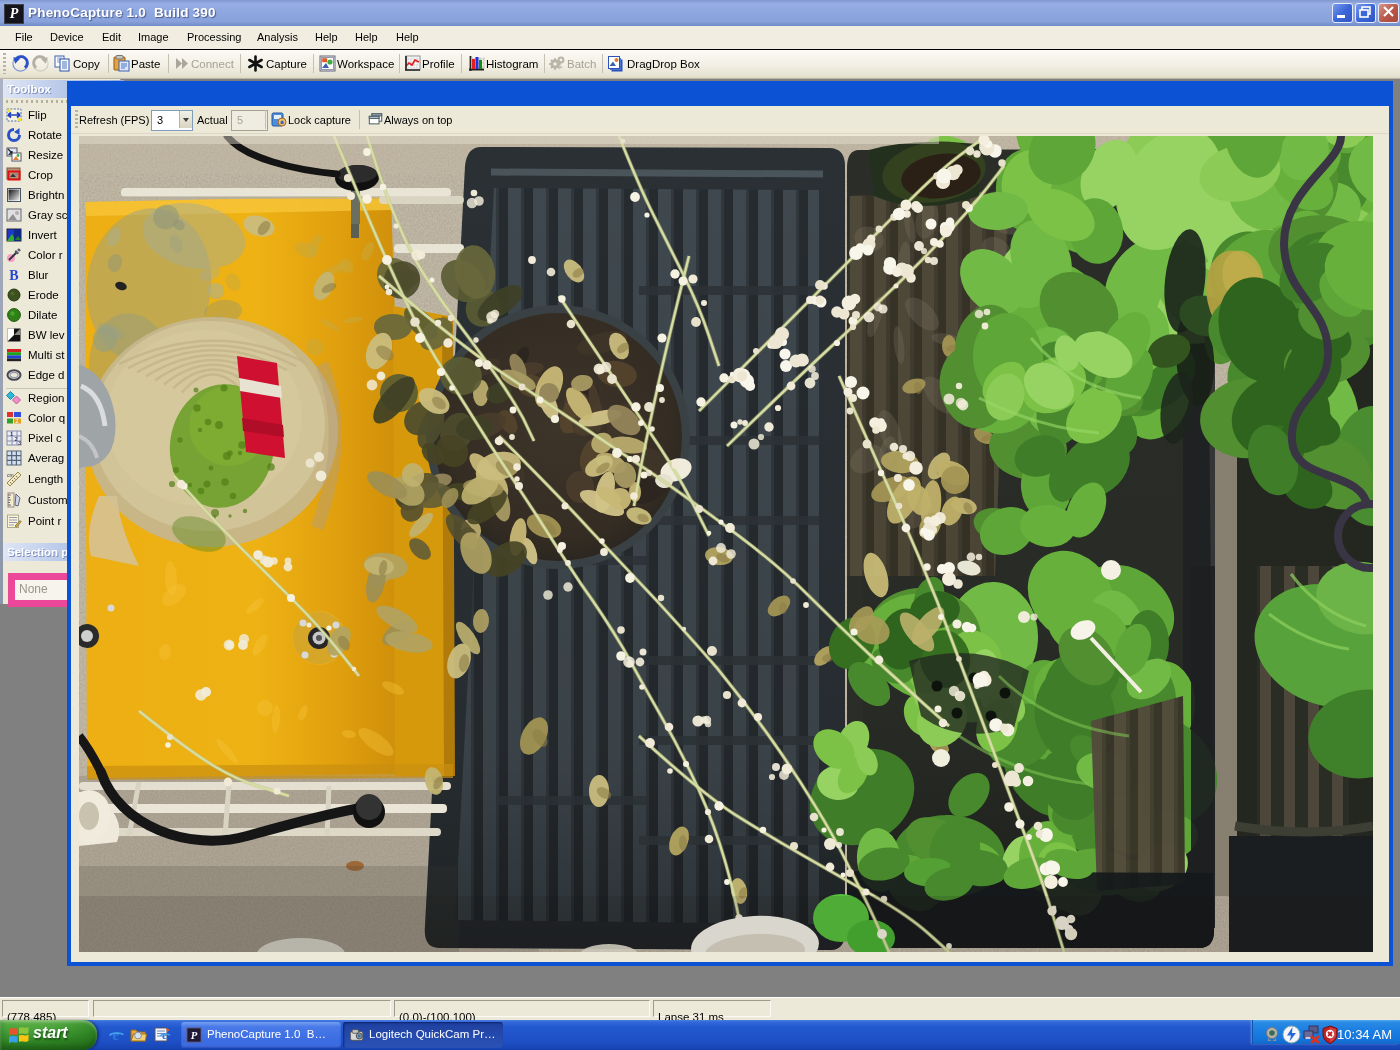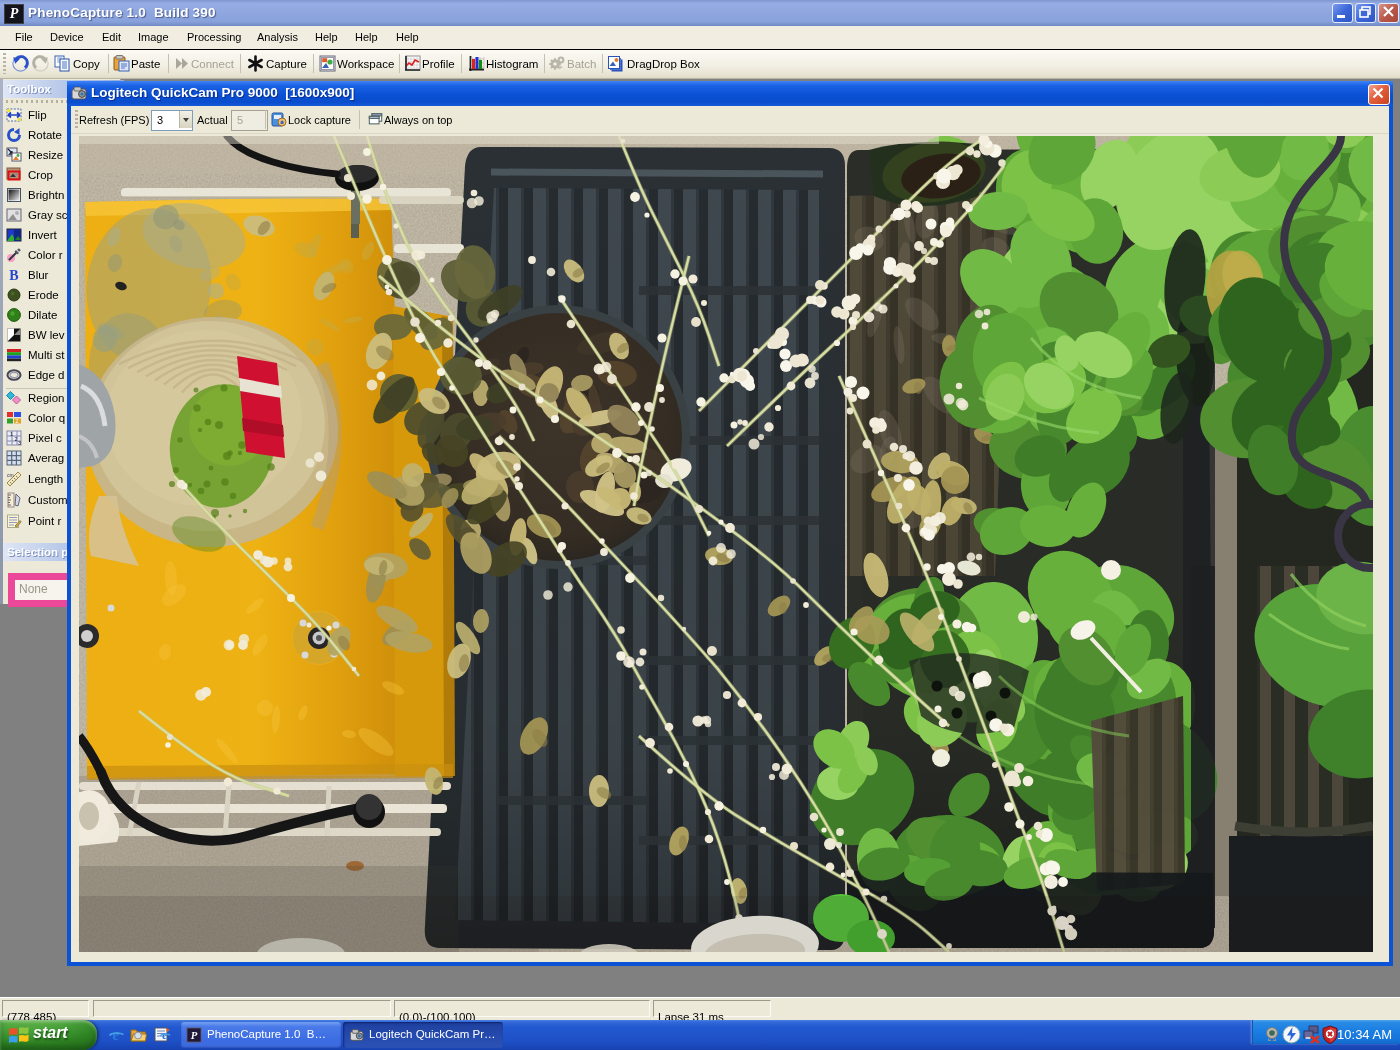--- a/index.html
+++ b/index.html
@@ -397,32 +397,20 @@
           <path d="M3 4.5 h8 M3 7 h8 M3 9.5 h8 M3 12 h5" stroke="#99b" stroke-width="1"></path>
           <path d="M9 13 L 14 7.5 L 15.2 8.7 L 10.5 14.2 Z" fill="#e0a030" stroke="#885"></path>
         </svg>
         <span class="tt">Point r</span>
       </div>
     <div class="abs" id="tbxsep2"></div>
     <div class="abs" id="selhead">Selection p</div>
     <div class="abs" id="selcombo">None</div>
   </div>
   <div class="abs" id="innerwin">
-    <div class="abs" id="iwtitle">
-      <svg class="abs" style="left:4px;top:3px" width="18" height="18" viewBox="0 0 18 18">
-        <rect x="1" y="5" width="14" height="10" rx="2" fill="#d8d8d8" stroke="#555" stroke-width="1"></rect>
-        <rect x="3" y="3" width="7" height="4" rx="1" fill="#c8c8c8" stroke="#555" stroke-width="0.8"></rect>
-        <circle cx="11" cy="10" r="3.4" fill="#9a9a9a" stroke="#444"></circle>
-        <circle cx="11" cy="10" r="1.6" fill="#2277bb"></circle>
-      </svg>
-      <div class="abs" id="iwtext">Logitech QuickCam Pro 9000&nbsp; [1600x900]</div>
-      <div class="abs" id="iwclose"><svg width="18" height="17">
-            <path d="M4.5 3.5 L13.5 12.5 M13.5 3.5 L4.5 12.5" stroke="#fff" stroke-width="2.2"></path>
-          </svg></div>
-    </div>
     <div class="abs" id="iwbody">
       <div class="abs" id="iwtools">
         <div class="abs iwgrip"></div>
         <div class="iwlabel" style="left:8px">Refresh (FPS)</div>
         <div class="abs" id="fpscombo">
             <div class="val">3</div>
           <div class="btn"><svg width="12" height="17">
                 <path d="M3 7 L9 7 L6 11 Z" fill="#404040"></path>
               </svg></div>
           </div>

